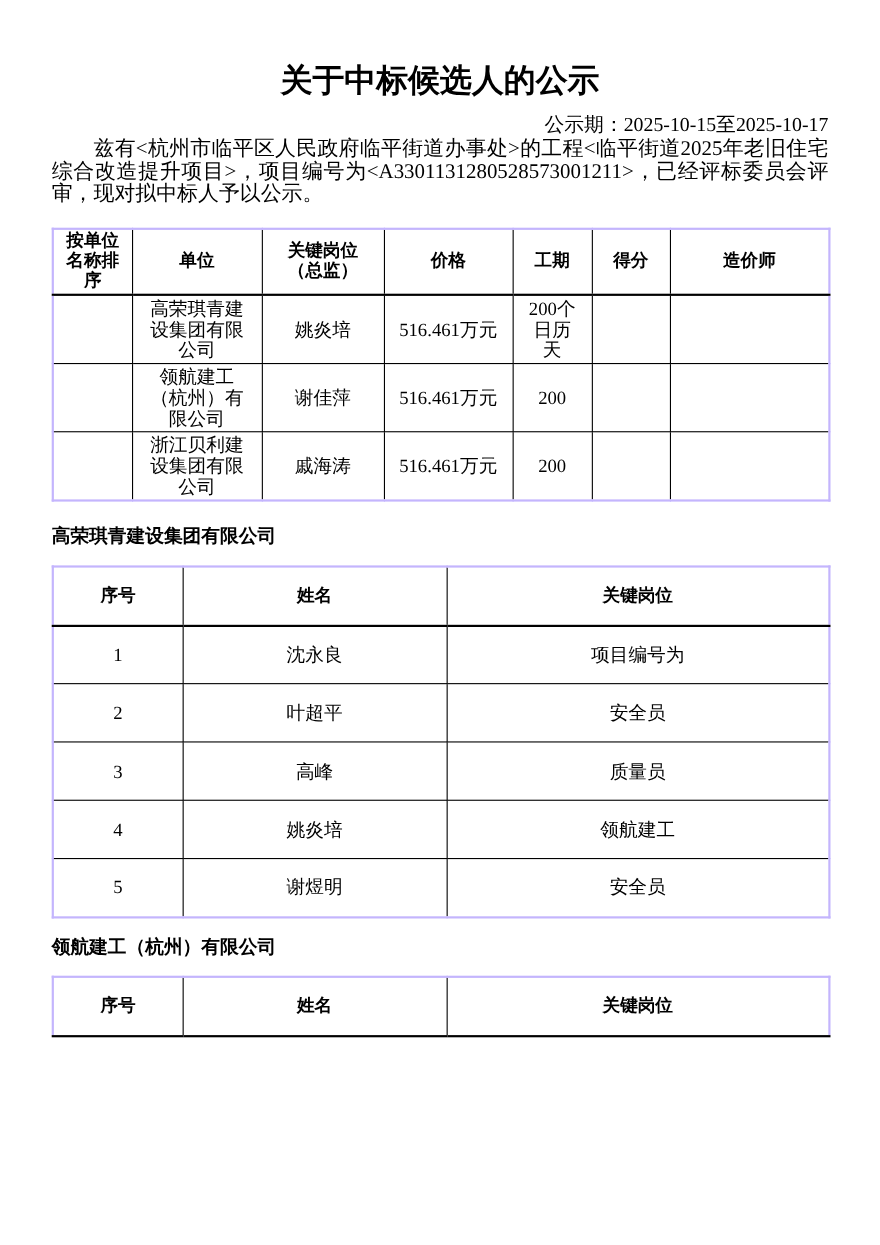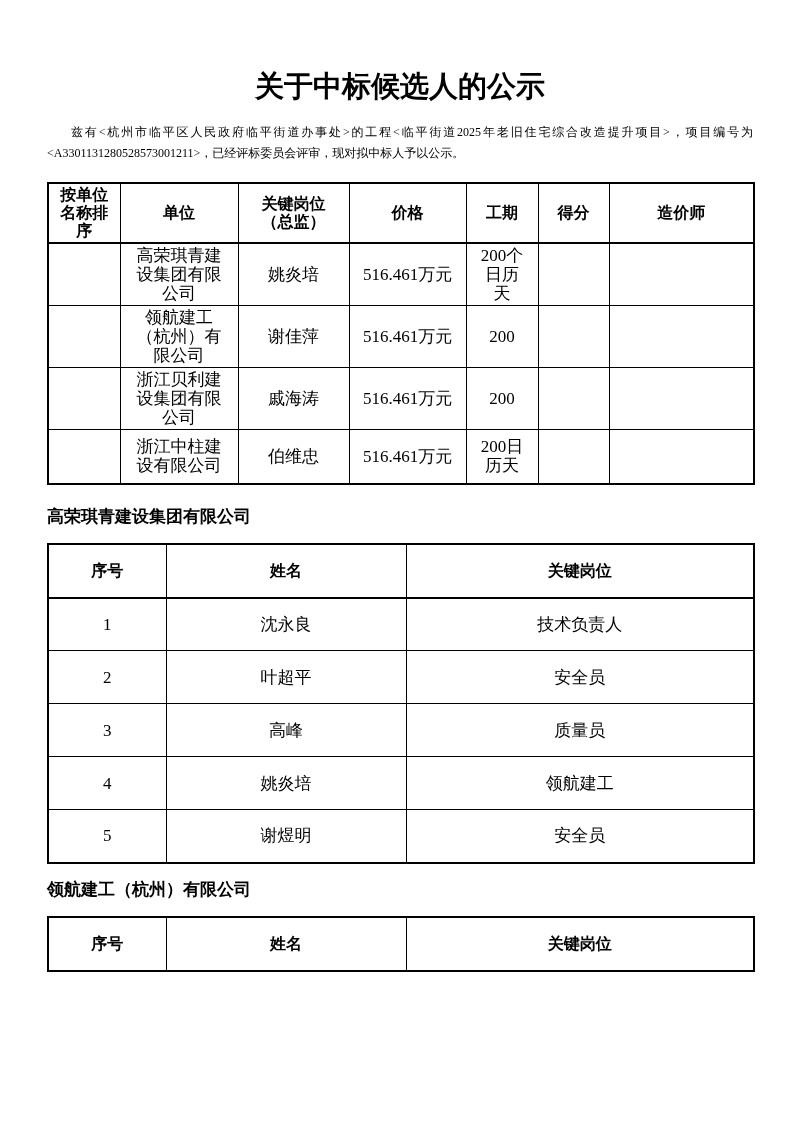--- a/index.html
+++ b/index.html
@@ -14,44 +14,44 @@
     height: 1132px;
     overflow: hidden;
   }
   .page {
     box-sizing: border-box;
     width: 800px;
     height: 1132px;
     padding: 50px 47px 0 47px;
   }
   .doc-title {
-    margin: 16px;
+    margin: 4px;
     font-size: 29px;
     font-weight: bold;
     text-align: center;
     line-height: 40px;
   }
   .pub-period {
     margin: 8px 0 0 0;
     font-size: 18px;
     line-height: 22px;
     text-align: right;
   }
   .intro {
     margin: 2px 0 0 0;
-    font-size: 12px;
+    font-size: 19px;
     line-height: 20.5px;
     text-align: justify;
     text-indent: 2em;
   }
   table {
     border-collapse: collapse;
     table-layout: fixed;
     width: 706px;
-    border: 2px solid #000000;
+    border: 2px solid #c4b5fd;
   }
   th, td {
     border: 1px solid #000;
     text-align: center;
     vertical-align: middle;
     overflow: hidden;
     word-break: normal;
   }
   th {
     font-weight: bold;
@@ -99,20 +99,21 @@
   .t2 tbody tr { height: 53px; }
   .t2 th, .t2 td { padding: 2px 6px; }
 </style>
 </head>
 <body>
 
 <div class="page">
 
   <h1 class="doc-title">关于中标候选人的公示</h1>
 
+  <div class="pub-period">公示期：2025-10-15至2025-10-17</div>
 
   <p class="intro">兹有&lt;杭州市临平区人民政府临平街道办事处&gt;的工程&lt;临平街道2025年老旧住宅综合改造提升项目&gt;，项目编号为&lt;A3301131280528573001211&gt;，已经评标委员会评审，现对拟中标人予以公示。</p>
 
   <table class="t1">
     <colgroup>
       <col style="width:72px">
         <col style="width:118px">
         <col style="width:111px">
       <col style="width:117px">
         <col style="width:72px">
@@ -151,29 +152,20 @@
       </tr>
       <tr>
         <td></td>
         <td>浙江贝利建设集团有限公司</td>
         <td>戚海涛</td>
         <td>516.461万元</td>
         <td>200</td>
         <td></td>
         <td></td>
       </tr>
-      <tr>
-        <td></td>
-        <td>浙江中柱建设有限公司</td>
-        <td>伯维忠</td>
-        <td>516.461万元</td>
-        <td>200日历天</td>
-        <td></td>
-        <td></td>
-      </tr>
     </tbody>
   </table>
 
 
   <div class="company-name">高荣琪青建设集团有限公司</div>
 
   <table class="t2">
     <colgroup>
       <col style="width:118px">
         <col style="width:240px">
@@ -183,21 +175,21 @@
       <tr>
         <th>序号</th>
         <th>姓名</th>
         <th>关键岗位</th>
       </tr>
     </thead>
     <tbody>
       <tr>
         <td>1</td>
         <td>沈永良</td>
-        <td>技术负责人</td>
+        <td>项目编号为</td>
       </tr>
       <tr>
         <td>2</td>
         <td>叶超平</td>
         <td>安全员</td>
       </tr>
       <tr>
         <td>3</td>
         <td>高峰</td>
         <td>质量员</td>

